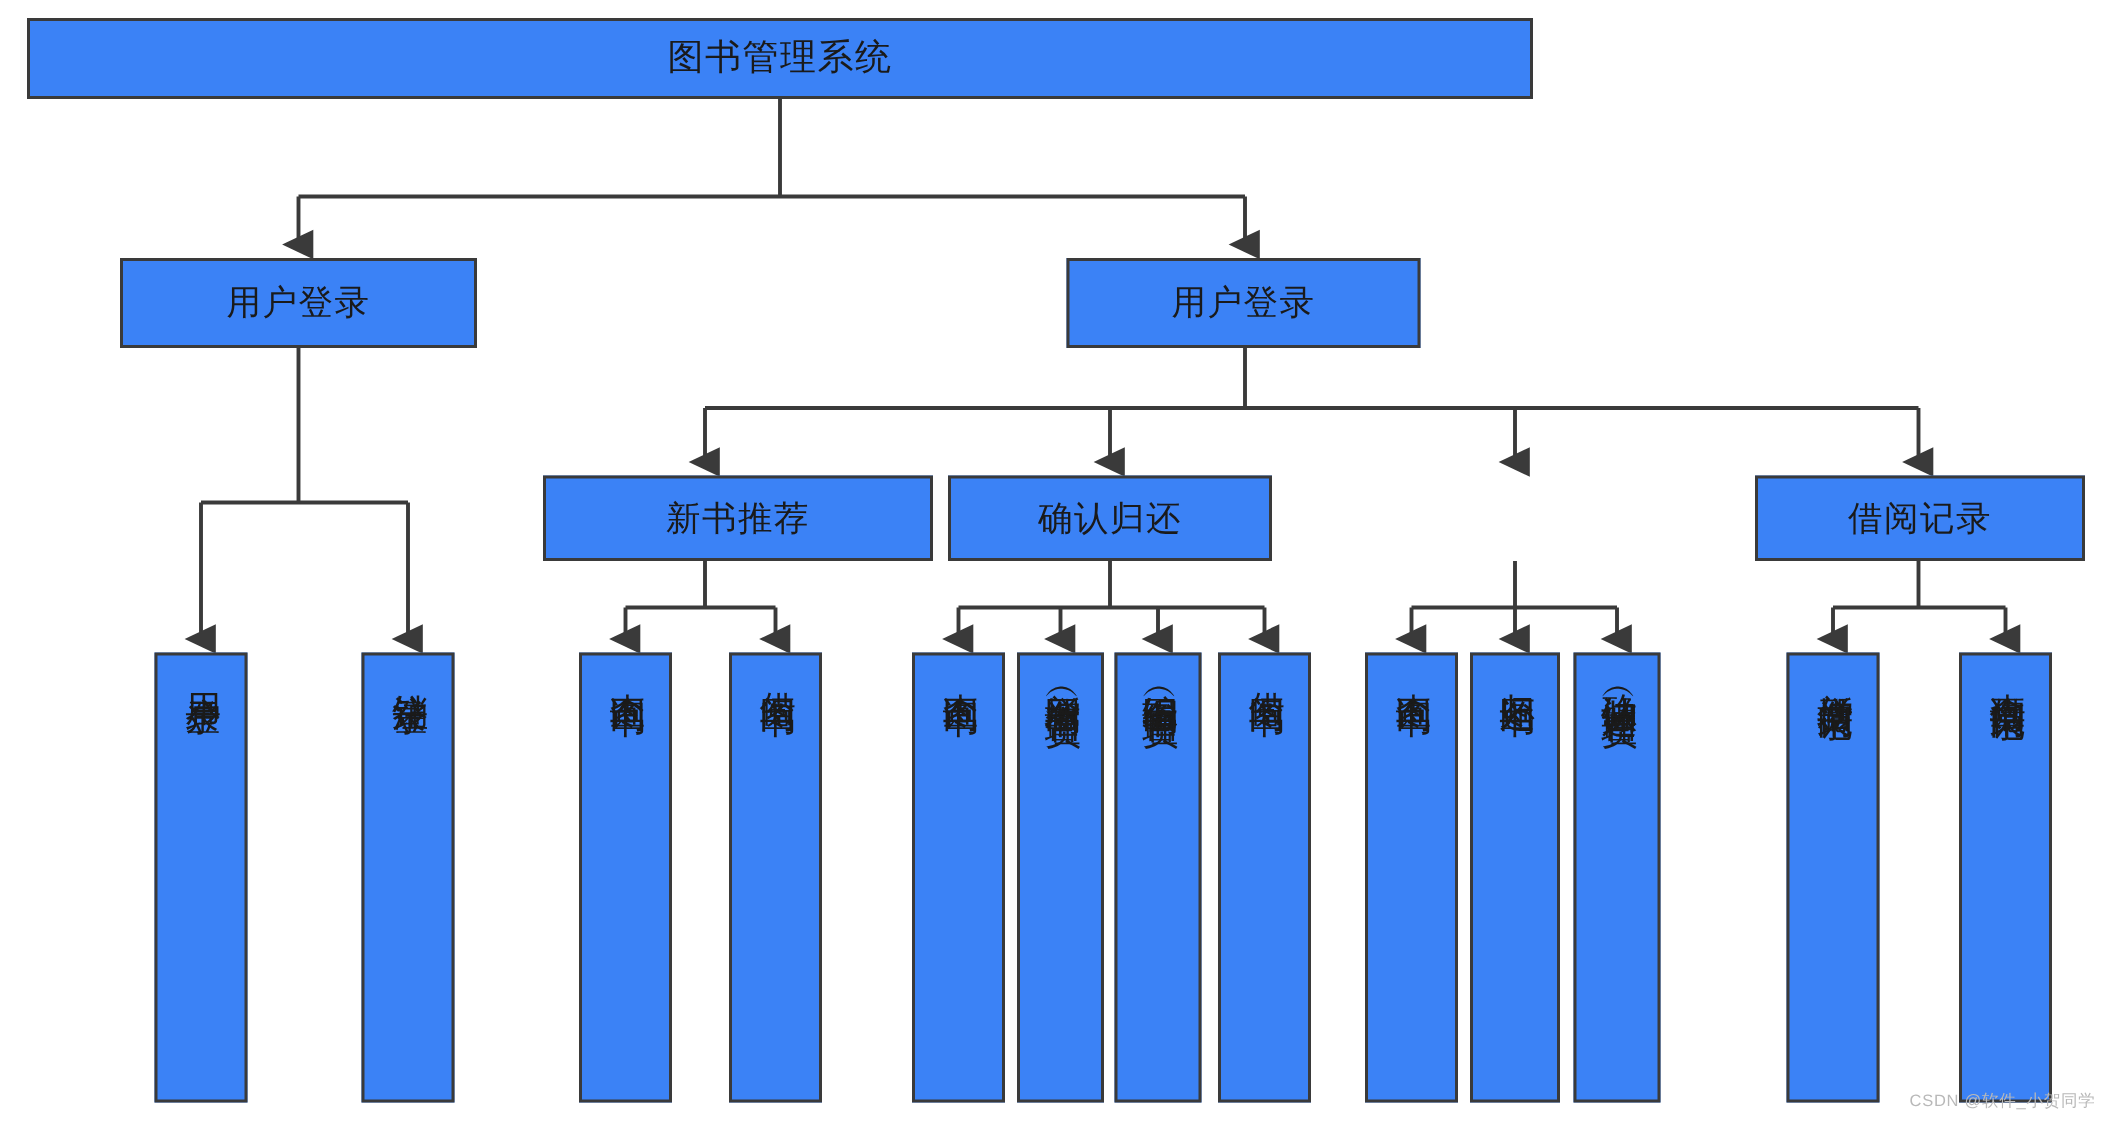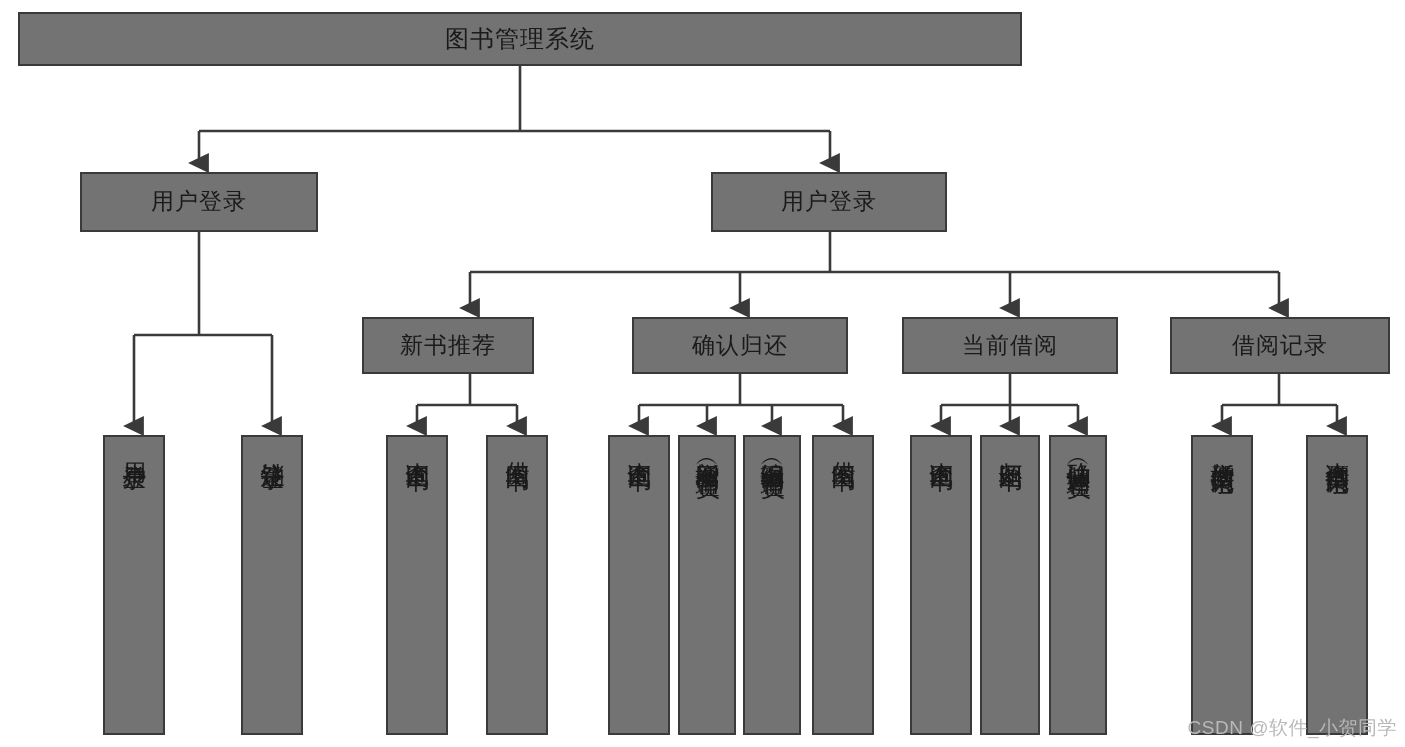--- a/index.html
+++ b/index.html
@@ -21,21 +21,21 @@
     position: absolute;
     left: 0;
     top: 0;
     width: 1405px;
     height: 747px;
     pointer-events: none;
   }
   .node {
     position: absolute;
     box-sizing: border-box;
-    background: #737373;
+    background: #3b82f6;
     border: 2.5px solid #3a3a3a;
     display: flex;
     align-items: center;
     justify-content: center;
     color: #1a1a1a;
     z-index: 2;
   }
   .node.h {
     font-size: 23px;
     letter-spacing: 1px;
@@ -56,21 +56,21 @@
     font-size: 24px;
     line-height: 1.12;
     letter-spacing: 2px;
     white-space: nowrap;
     display: block;
   }
   .watermark {
     position: absolute;
     right: 8px;
     bottom: 6px;
-    font-size: 19px;
+    font-size: 11px;
     color: #b9b9b9;
     letter-spacing: 0.5px;
     z-index: 5;
     white-space: nowrap;
     text-align: center;
   }
 </style>
 </head>
 <body>
 
@@ -130,28 +130,25 @@
     <span>图书管理系统</span>
   </div>
 
   <div class="node h" style="left:80px; top:172px; width:238px; height:60px;">
     <span>用户登录</span>
   </div>
   <div class="node h" style="left:711px; top:172px; width:236px; height:60px;">
     <span>用户登录</span>
   </div>
 
-  <div class="node h" style="left:362px; top:317px; width:172px; height:57px;text-align:center;">
+  <div class="node h" style="left:362px; top:317px; width:260px; height:57px;text-align:center;">
     <span>新书推荐</span>
   </div>
   <div class="node h" style="left:632px; top:317px; width:216px; height:57px;">
     <span>确认归还</span>
-  </div>
-  <div class="node h" style="left:902px; top:317px; width:216px; height:57px;">
-    <span>当前借阅</span>
   </div>
   <div class="node h" style="left:1170px; top:317px; width:220px; height:57px;">
     <span>借阅记录</span>
   </div>
 
   <div class="node v" style="left:103px; top:435px; width:62px; height:300px;">
     <span class="vtext">用户登录</span>
   </div>
   <div class="node v" style="left:241px; top:435px; width:62px; height:300px;">
     <span class="vtext">注销登录</span>

